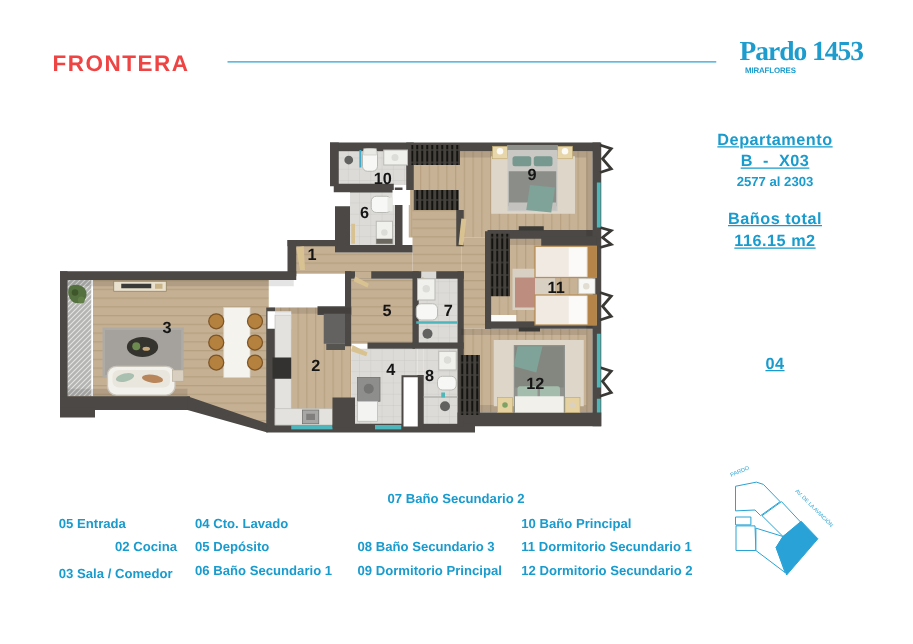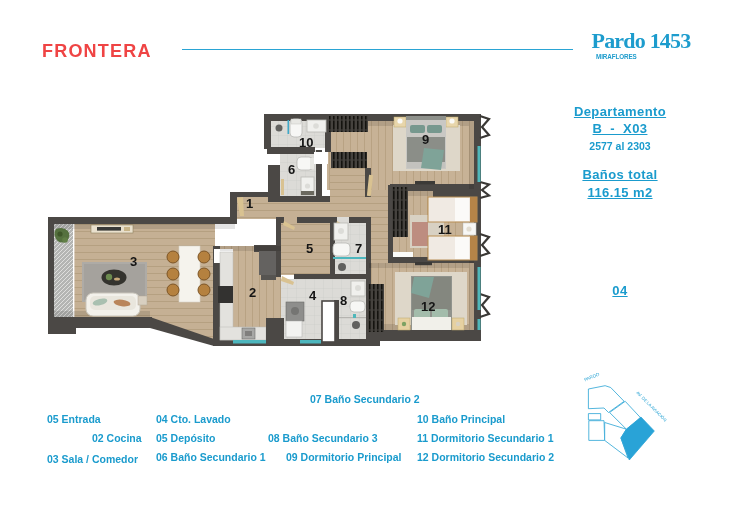--- a/index.html
+++ b/index.html
@@ -35,21 +35,21 @@
 
   <div class="leg" style="left:47px;top:413px;">05 Entrada</div>
   <div class="leg" style="left:47px;top:432px;margin-left:45px;">02 Cocina</div>
   <div class="leg" style="left:47px;top:453px;">03 Sala / Comedor</div>
 
   <div class="leg" style="left:156px;top:413px;">04 Cto. Lavado</div>
   <div class="leg" style="left:156px;top:432px;">05 Depósito</div>
   <div class="leg" style="left:156px;top:451px;">06 Baño Secundario 1</div>
 
   <div class="leg" style="left:286px;top:393px;padding-left:24px;">07 Baño Secundario 2</div>
-  <div class="leg" style="left:268px;top:432px;">08 Baño Secundario 3</div>
+  <div class="leg" style="left:286px;top:432px;">08 Baño Secundario 3</div>
   <div class="leg" style="left:286px;top:451px;">09 Dormitorio Principal</div>
 
   <div class="leg" style="left:417px;top:413px;">10 Baño Principal</div>
   <div class="leg" style="left:417px;top:432px;">11 Dormitorio Secundario 1</div>
   <div class="leg" style="left:417px;top:451px;">12 Dormitorio Secundario 2</div>
 
   <svg id="plan" width="730" height="515" viewBox="0 0 730 515" style="position:absolute;left:0;top:0;">
   <defs>
     <pattern id="wood" width="7" height="7" patternUnits="userSpaceOnUse">
       <rect width="7" height="7" fill="#c7b296"></rect>

